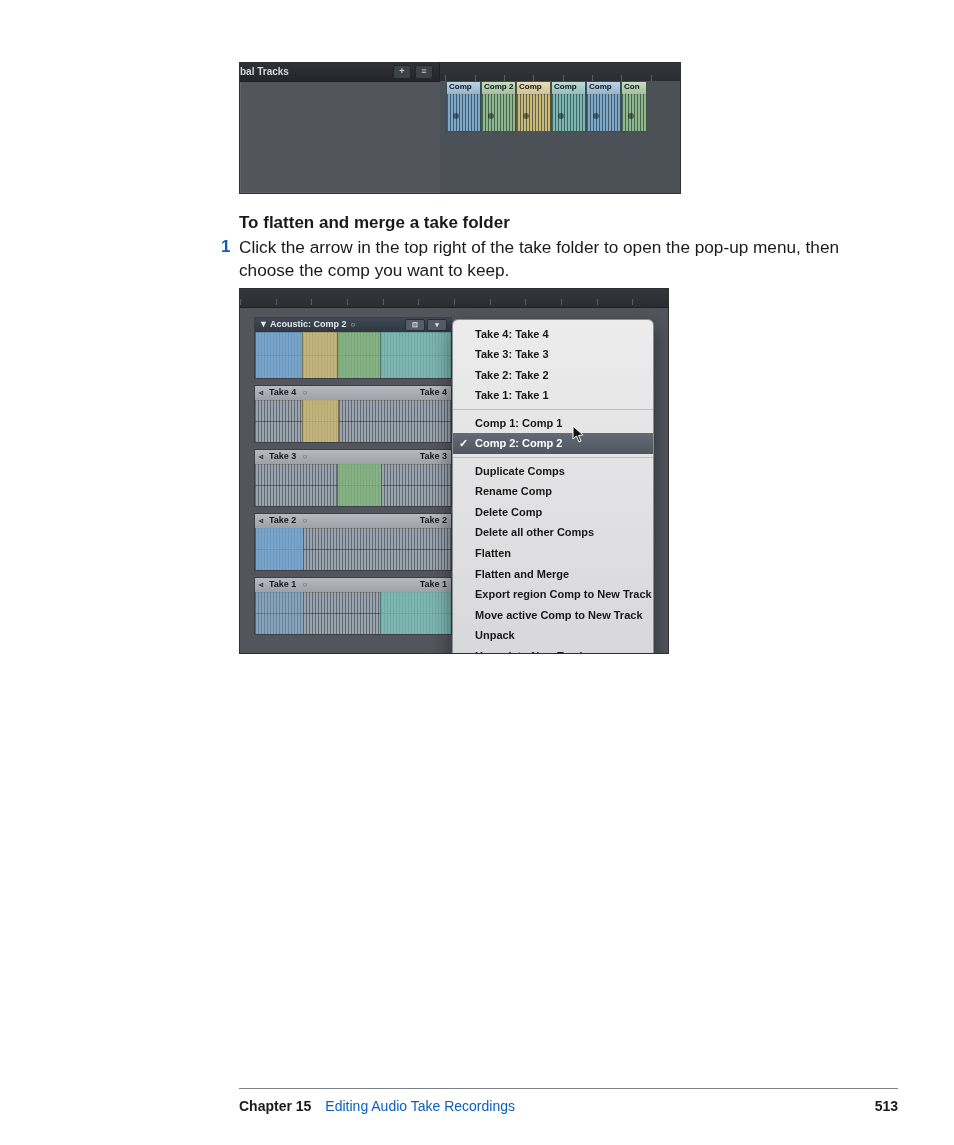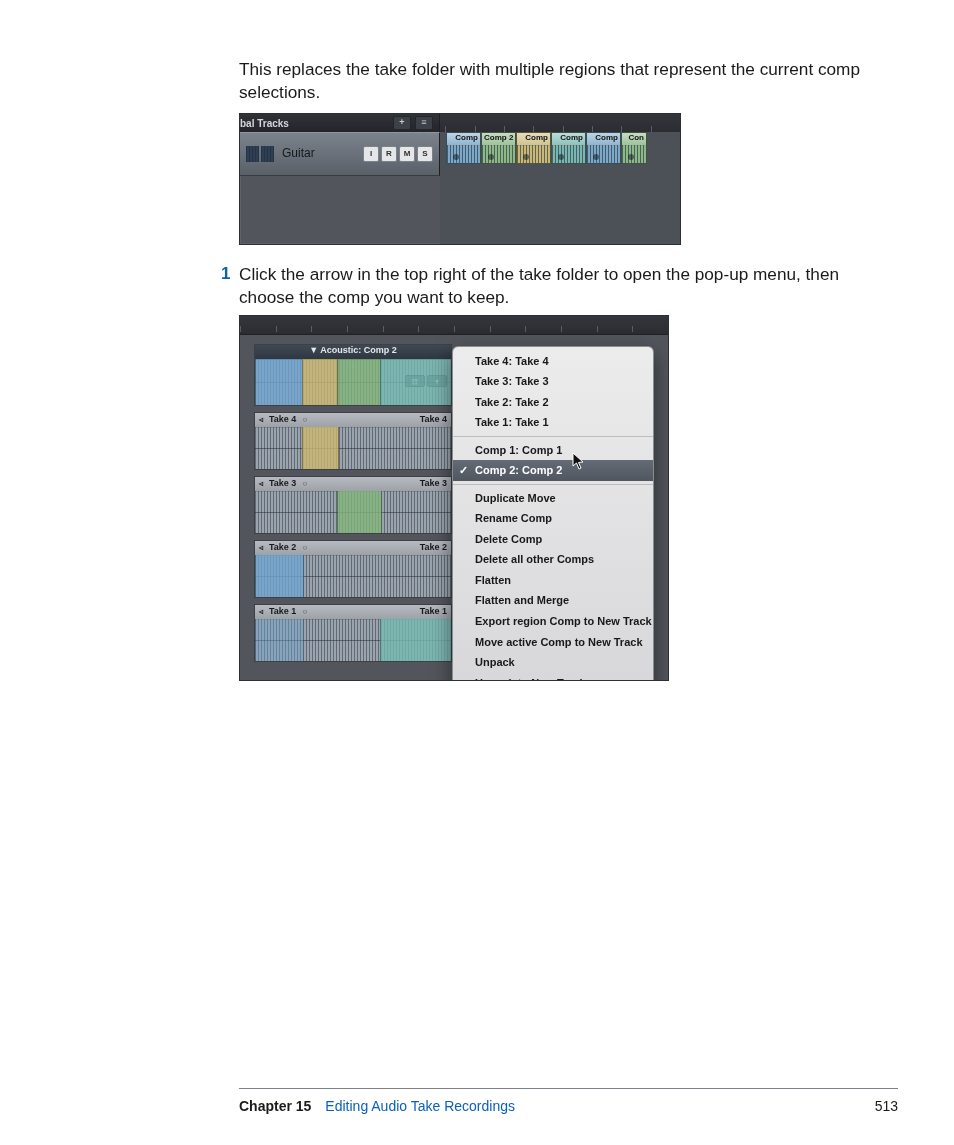--- a/index.html
+++ b/index.html
@@ -124,27 +124,26 @@
   }
   .fig1 .lane2 {
     position:absolute; left:200px; right:0; top:62px; bottom:0;
     background:#4c5057;
   }
   .fig1 .regions {
     position:absolute; left:206px; top:18px;
     display:flex; height:44px;
   }
   .reg {
-    width:35px; height:32px;
+    width:35px; height:51px;
     border:1px solid rgba(0,0,0,.55);
     background:#9aa4ae;
     box-sizing:border-box;
     position:relative;
     overflow:hidden;
-    text-align:right;
   }
   .reg .hdr {
     height:12px; font-size:8px; font-weight:700;
     color:#111; padding:0 2px;
     background:linear-gradient(rgba(255,255,255,.5),rgba(255,255,255,.15));
     border-bottom:1px solid rgba(0,0,0,.25);
     white-space:nowrap; overflow:hidden;
   }
   .reg .wv {
     position:absolute; left:0; right:0; top:12px; bottom:0;
@@ -200,21 +199,20 @@
       repeating-linear-gradient(90deg,rgba(30,36,44,.45) 0 1px,transparent 1px 3px);
   }
   .tk .wv2::before {
     content:""; position:absolute; left:0; right:0; top:50%;
     height:1px; background:rgba(30,36,44,.5);
   }
   .tk.main { height:62px; }
   .tk.main .th {
     background:linear-gradient(#3f4955,#2e3741);
     color:#e6e8eb;
-    flex-direction:column;
   }
   .tk.main .th .btns2 {
     margin-left:auto; display:flex; gap:2px;
   }
   .tk.main .th .btns2 span{
     width:18px; height:10px; background:#555d68;
     border:1px solid #2a2e34; border-radius:2px;
     font-size:7px; color:#e5e6e8;
     display:flex; align-items:center; justify-content:center;
   }
@@ -273,29 +271,28 @@
     position:absolute;
     left:239px; right:56px;
     bottom:30px;
     border-top:1px solid #7d828a;
     padding-top:8px;
     font-size:14px;
     display:flex;
   }
   .footer .chap { font-weight:700; margin-right:14px; }
   .footer .title { color:#0a5fbe; }
-  .footer .pg { margin-left:auto; font-weight:400; }
+  .footer .pg { margin-left:auto; font-weight:700; }
 </style>
 </head>
 <body>
 
 <div class="page">
   <div class="content">
 
-    <p>This replaces the take folder with multiple regions that represent the current comp selections.</p>
 
     <div class="fig1">
       <div class="ruler">
         <div class="tick"></div>
           <div class="tick"></div>
           <div class="tick"></div>
           <div class="tick"></div>
           <div class="tick"></div>
         <div class="tick"></div>
           <div class="tick"></div>
@@ -305,30 +302,20 @@
         <div class="tick"></div>
           <div class="tick"></div>
           <div class="tick"></div>
           <div class="tick"></div>
           <div class="tick"></div>
       </div>
       <div class="thdr">
         <span>bal Tracks</span>
         <span class="plus">+</span>
         <span class="menu">≡</span>
-      </div>
-      <div class="trackhead">
-        <div class="wave"></div>
-        <div class="tname">Guitar</div>
-        <div class="btns">
-          <span>I</span>
-          <span>R</span>
-          <span>M</span>
-          <span>S</span>
-        </div>
       </div>
       <div class="lane"></div>
       <div class="lane2"></div>
       <div class="regions">
         <div class="reg blue">
             <div class="hdr">Comp</div>
             <div class="wv"></div>
           </div>
         <div class="reg green">
             <div class="hdr">Comp 2</div>
@@ -347,20 +334,21 @@
             <div class="wv"></div>
           </div>
         <div class="reg green" style="width:26px">
             <div class="hdr">Con</div>
             <div class="wv"></div>
           </div>
       </div>
     </div>
 
 
+    <p class="heading">To flatten and merge a take folder</p>
 
     <div class="step">
       <div class="num">1</div>
       <div class="txt">Click the arrow in the top right of the take folder to open the pop-up menu, then choose the comp you want to keep.</div>
     </div>
 
     <div class="fig2">
       <div class="ruler2">
         <div class="tick"></div>
           <div class="tick"></div>
@@ -450,21 +438,21 @@
         <div class="mi">Take 3: Take 3</div>
         <div class="mi">Take 2: Take 2</div>
         <div class="mi">Take 1: Take 1</div>
         <hr>
         <div class="mi">Comp 1: Comp 1</div>
         <div class="mi selected">
           <span class="check">✓</span>
           <span>Comp 2: Comp 2</span>
         </div>
         <hr>
-        <div class="mi">Duplicate Move</div>
+        <div class="mi">Duplicate Comps</div>
         <div class="mi">Rename Comp</div>
         <div class="mi">Delete Comp</div>
         <div class="mi">Delete all other Comps</div>
         <div class="mi">Flatten</div>
         <div class="mi">Flatten and Merge</div>
         <div class="mi">Export region Comp to New Track</div>
         <div class="mi">Move active Comp to New Track</div>
         <div class="mi">Unpack</div>
         <div class="mi">Unpack to New Tracks</div>
 

